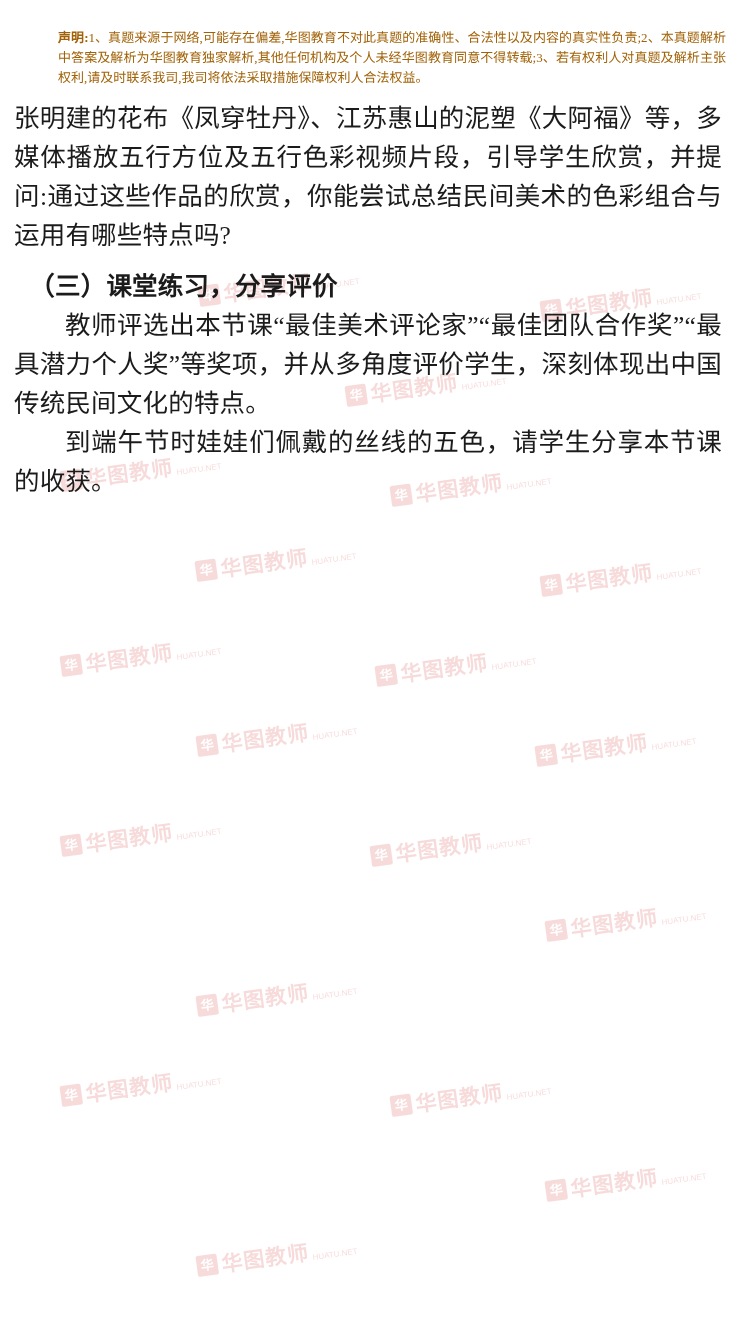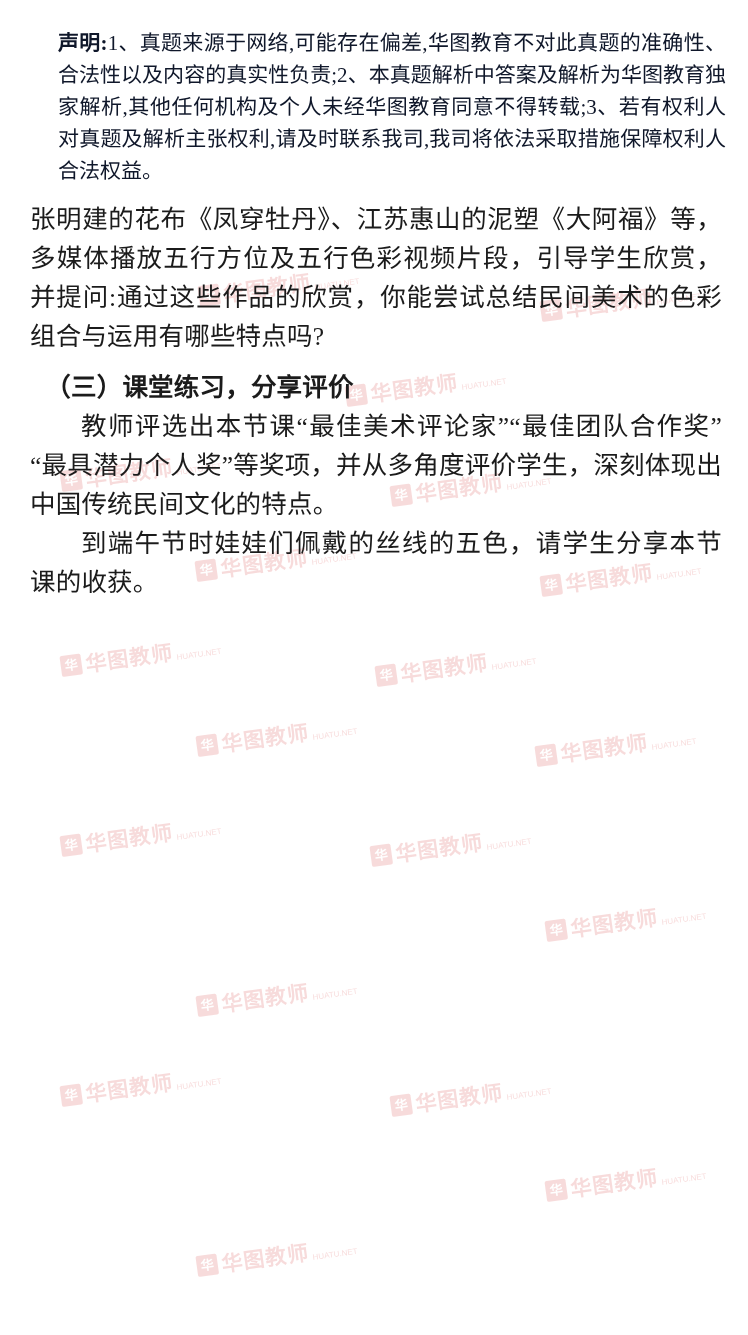--- a/index.html
+++ b/index.html
@@ -18,35 +18,35 @@
     position: relative;
     width: 748px;
     height: 1335px;
     box-sizing: border-box;
     padding: 0;
     background: #fff;
   }
 
   
   .disclaimer {
-    color: #0f172a;
+    color: #a16207;
     font-family: "Liberation Serif", "DejaVu Serif", serif;
-    font-size: 21px;
+    font-size: 13px;
     line-height: 1.52;
     padding: 28px 22px 4px 58px;
     text-align: justify;
     letter-spacing: 0px;
   }
   .disclaimer .lead {
     font-weight: bold;
   }
 
   
   .doc-body {
-    padding: 8px 26px 0 30px;
+    padding: 8px 26px 0 14px;
     position: relative;
     z-index: 2;
   }
   .doc-body p {
     margin: 0 0 0 0;
     font-size: 25.5px;
     line-height: 1.53;
     color: #1b1b1b;
     text-align: justify;
     text-justify: inter-ideograph;

